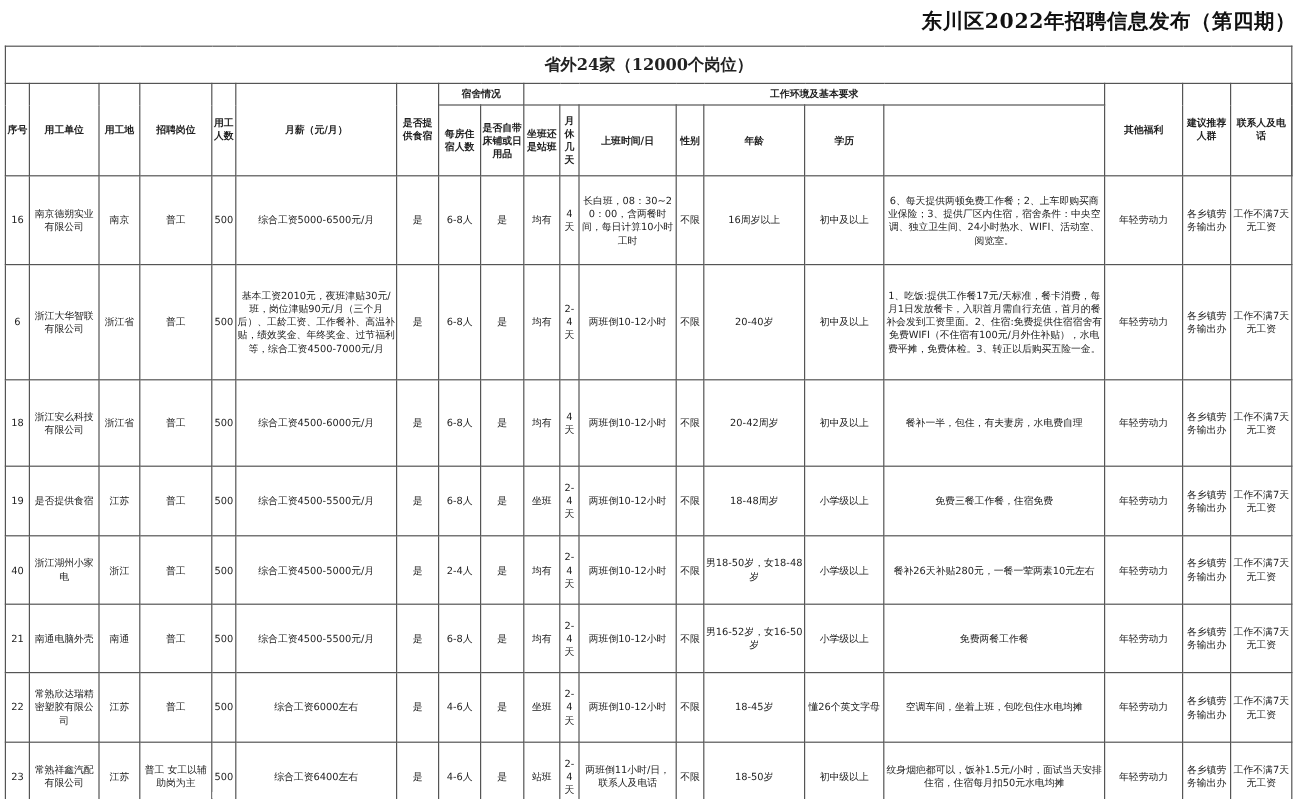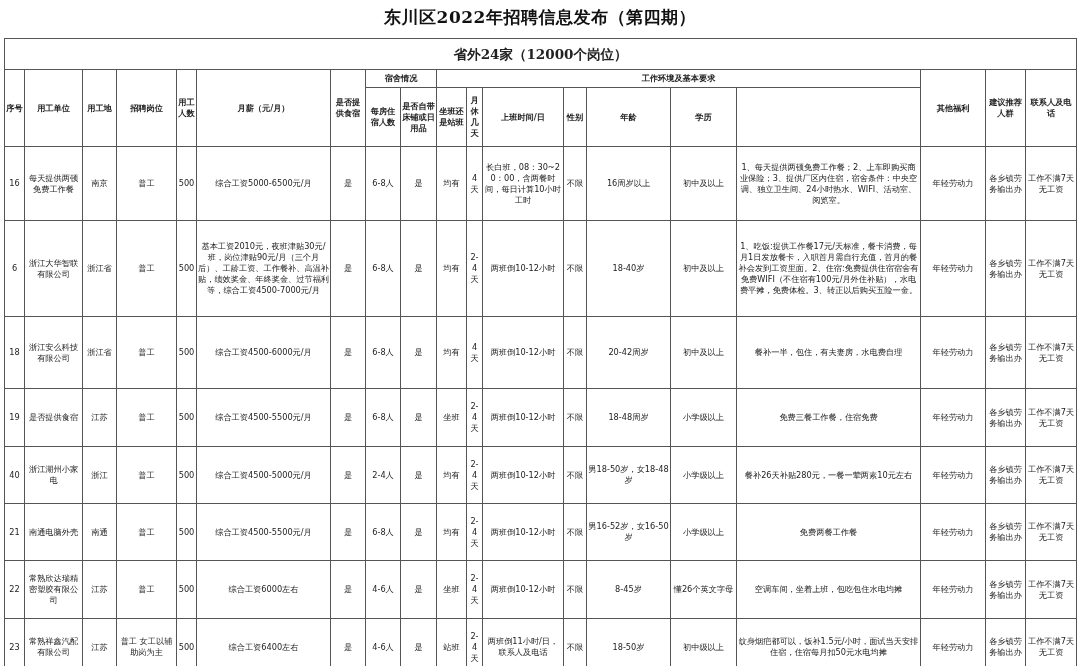--- a/index.html
+++ b/index.html
@@ -1,18 +1,18 @@
 <!DOCTYPE html>
 <html><head>
 <meta charset="utf-8">
 <style>
   html, body { margin:0; padding:0; background:#ffffff; }
   body { width:1080px; height:666px; position:relative; overflow:hidden;
          font-family:"DejaVu Sans", "Liberation Sans", sans-serif; color:#222; }
-  .title { position:absolute; left:0; top:6px; width:1080px; text-align:center;
+  .title { position:absolute; left:0; top:6px; width:1080px; text-align:right;
            font-family:"DejaVu Serif", "Liberation Serif", serif; font-size:17px; font-weight:bold; color:#111; letter-spacing:0.5px; }
   table.grid { position:absolute; left:4px; top:38px; border-collapse:collapse; table-layout:fixed; width:1072px; }
   table.grid td, table.grid th { border:1.5px solid #555; padding:0 1px; text-align:center; vertical-align:middle;
            font-size:8.2px; line-height:11px; overflow:hidden; word-break:break-all; }
   table.grid th { font-weight:bold; color:#222; font-size:8.2px;margin-top:36px; }
   .section { font-family:"DejaVu Serif", "Liberation Serif", serif; font-size:13.5px !important; font-weight:bold; height:30px; }
   .vert { line-height:12px; }
   tr.h1 th { height:17px; }
   tr.h2 th { height:58px; }
   .bottom-gap { position:absolute; left:177px; top:660px; width:18px; height:5px; background:#fff; }
@@ -70,54 +70,54 @@
       <th class="vert">月休几天</th>
       <th>上班时间/日</th>
       <th>性别</th>
       <th>年龄</th>
       <th>学历</th>
     </tr>
   </thead>
   <tbody>
     <tr style="height:74px">
       <td>16</td>
-      <td>每天提供两顿免费工作餐</td>
+      <td>南京德朔实业有限公司</td>
       <td>南京</td>
       <td>普工</td>
       <td>500</td>
       <td>综合工资5000-6500元/月</td>
       <td>是</td>
       <td>6-8人</td>
       <td>是</td>
       <td>均有</td>
       <td>4天</td>
       <td>长白班，08：30~20：00，含两餐时间，每日计算10小时工时</td>
       <td>不限</td>
       <td>16周岁以上</td>
       <td>初中及以上</td>
-      <td>1、每天提供两顿免费工作餐；2、上车即购买商业保险；3、提供厂区内住宿，宿舍条件：中央空调、独立卫生间、24小时热水、WIFI、活动室、阅览室。</td>
+      <td>6、每天提供两顿免费工作餐；2、上车即购买商业保险；3、提供厂区内住宿，宿舍条件：中央空调、独立卫生间、24小时热水、WIFI、活动室、阅览室。</td>
       <td>年轻劳动力</td>
       <td>各乡镇劳务输出办</td>
       <td>工作不满7天无工资</td>
     </tr>
     <tr style="height:96px">
       <td>6</td>
       <td>浙江大华智联有限公司</td>
       <td>浙江省</td>
       <td>普工</td>
       <td>500</td>
       <td>基本工资2010元，夜班津贴30元/班，岗位津贴90元/月（三个月后）、工龄工资、工作餐补、高温补贴，绩效奖金、年终奖金、过节福利等，综合工资4500-7000元/月</td>
       <td>是</td>
       <td>6-8人</td>
       <td>是</td>
       <td>均有</td>
       <td>2-4天</td>
       <td>两班倒10-12小时</td>
       <td>不限</td>
-      <td>18-40岁</td>
+      <td>20-40岁</td>
       <td>初中及以上</td>
       <td>1、吃饭:提供工作餐17元/天标准，餐卡消费，每月1日发放餐卡，入职首月需自行充值，首月的餐补会发到工资里面。2、住宿:免费提供住宿宿舍有免费WIFI（不住宿有100元/月外住补贴），水电费平摊，免费体检。3、转正以后购买五险一金。</td>
       <td>年轻劳动力</td>
       <td>各乡镇劳务输出办</td>
       <td>工作不满7天无工资</td>
     </tr>
     <tr style="height:72px">
       <td>18</td>
       <td>浙江安么科技有限公司</td>
       <td>浙江省</td>
@@ -208,21 +208,21 @@
       <td>普工</td>
       <td>500</td>
       <td>综合工资6000左右</td>
       <td>是</td>
       <td>4-6人</td>
       <td>是</td>
       <td>坐班</td>
       <td>2-4天</td>
       <td>两班倒10-12小时</td>
       <td>不限</td>
-      <td>8-45岁</td>
+      <td>18-45岁</td>
       <td>懂26个英文字母</td>
       <td>空调车间，坐着上班，包吃包住水电均摊</td>
       <td>年轻劳动力</td>
       <td>各乡镇劳务输出办</td>
       <td>工作不满7天无工资</td>
     </tr>
     <tr style="height:57px">
       <td>23</td>
       <td>常熟祥鑫汽配有限公司</td>
       <td>江苏</td>

